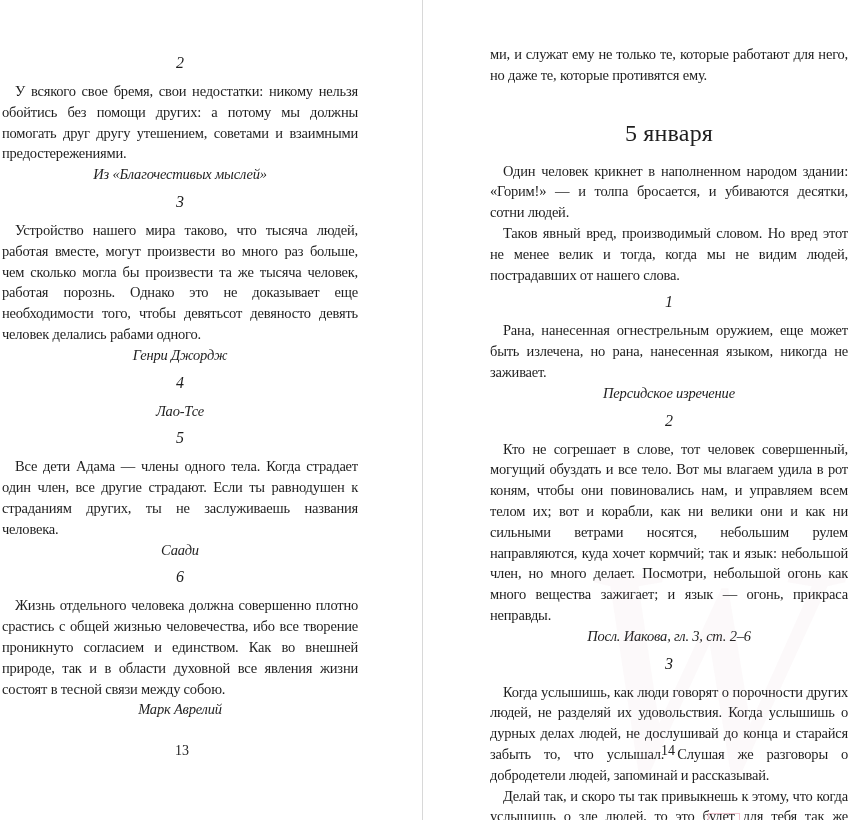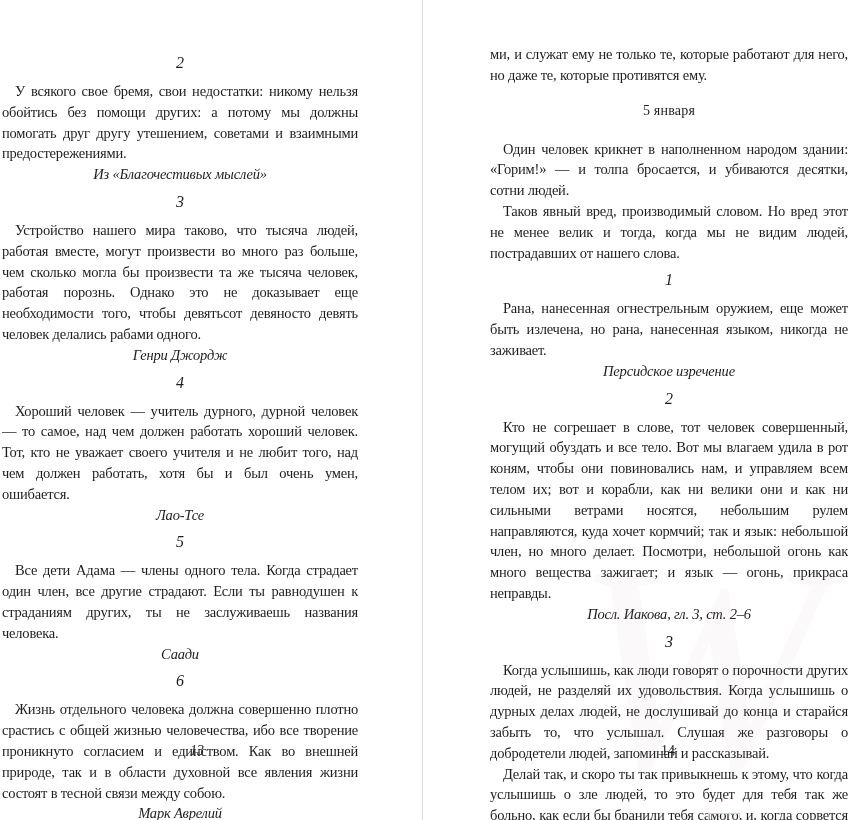--- a/index.html
+++ b/index.html
@@ -61,35 +61,35 @@
     letter-spacing: -0.2px;
   }
   .sec-num {
     margin: 7px 0 8px 0;
     font-size: 16px;
     line-height: 20px;
     font-style: italic;
     text-align: center;
   }
   .date-heading {
-    margin: 13px 0 16px 0;
-    font-size: 14px;
+    margin: 35px 0 16px 0;
+    font-size: 24px;
     line-height: 24px;
     font-weight: normal;
     text-align: center;
     letter-spacing: 0.2px;
   }
   .page-num {
     position: absolute;
     top: 742px;
     font-size: 14px;
     line-height: 18px;
     text-align: center;
   }
-  .page-num-left { left: 19px; width: 356px; font-style: italic; }
+  .page-num-left { left: 4px; width: 356px; }
   .page-num-right { left: 65px; width: 358px; }
   .watermark {
     position: absolute;
     left: 150px;
     top: 520px;
     font-size: 300px;
     line-height: 1;
     font-style: italic;
     color: rgba(200, 150, 165, 0.055);
     pointer-events: none;
@@ -113,21 +113,20 @@
   <div class="page page-left">
     <div class="sec-num">2</div>
     <p class="body-p">У всякого свое бремя, свои недостатки: никому нельзя обойтись без помощи других: а потому мы должны помогать друг другу утешением, советами и взаимными предостережениями.</p>
     <p class="attr">Из «Благочестивых мыслей»</p>
 
     <div class="sec-num">3</div>
     <p class="body-p">Устройство нашего мира таково, что тысяча людей, работая вместе, могут произвести во много раз больше, чем сколько могла бы произвести та же тысяча человек, работая порознь. Однако это не доказывает еще необходимости того, чтобы девятьсот девяносто девять человек делались рабами одного.</p>
     <p class="attr">Генри Джордж</p>
 
     <div class="sec-num">4</div>
-    <p class="body-p">Хороший человек — учитель дурного, дурной человек — то самое, над чем должен работать хороший человек. Тот, кто не уважает своего учителя и не любит того, над чем должен работать, хотя бы и был очень умен, ошибается.</p>
     <p class="attr">Лао-Тсе</p>
 
     <div class="sec-num">5</div>
     <p class="body-p">Все дети Адама — члены одного тела. Когда страдает один член, все другие страдают. Если ты равнодушен к страданиям других, ты не заслуживаешь названия человека.</p>
     <p class="attr">Саади</p>
 
     <div class="sec-num">6</div>
     <p class="body-p">Жизнь отдельного человека должна совершенно плотно срастись с общей жизнью человечества, ибо все творение проникнуто согласием и единством. Как во внешней природе, так и в области духовной все явления жизни состоят в тесной связи между собою.</p>
     <p class="attr">Марк Аврелий</p>
 

